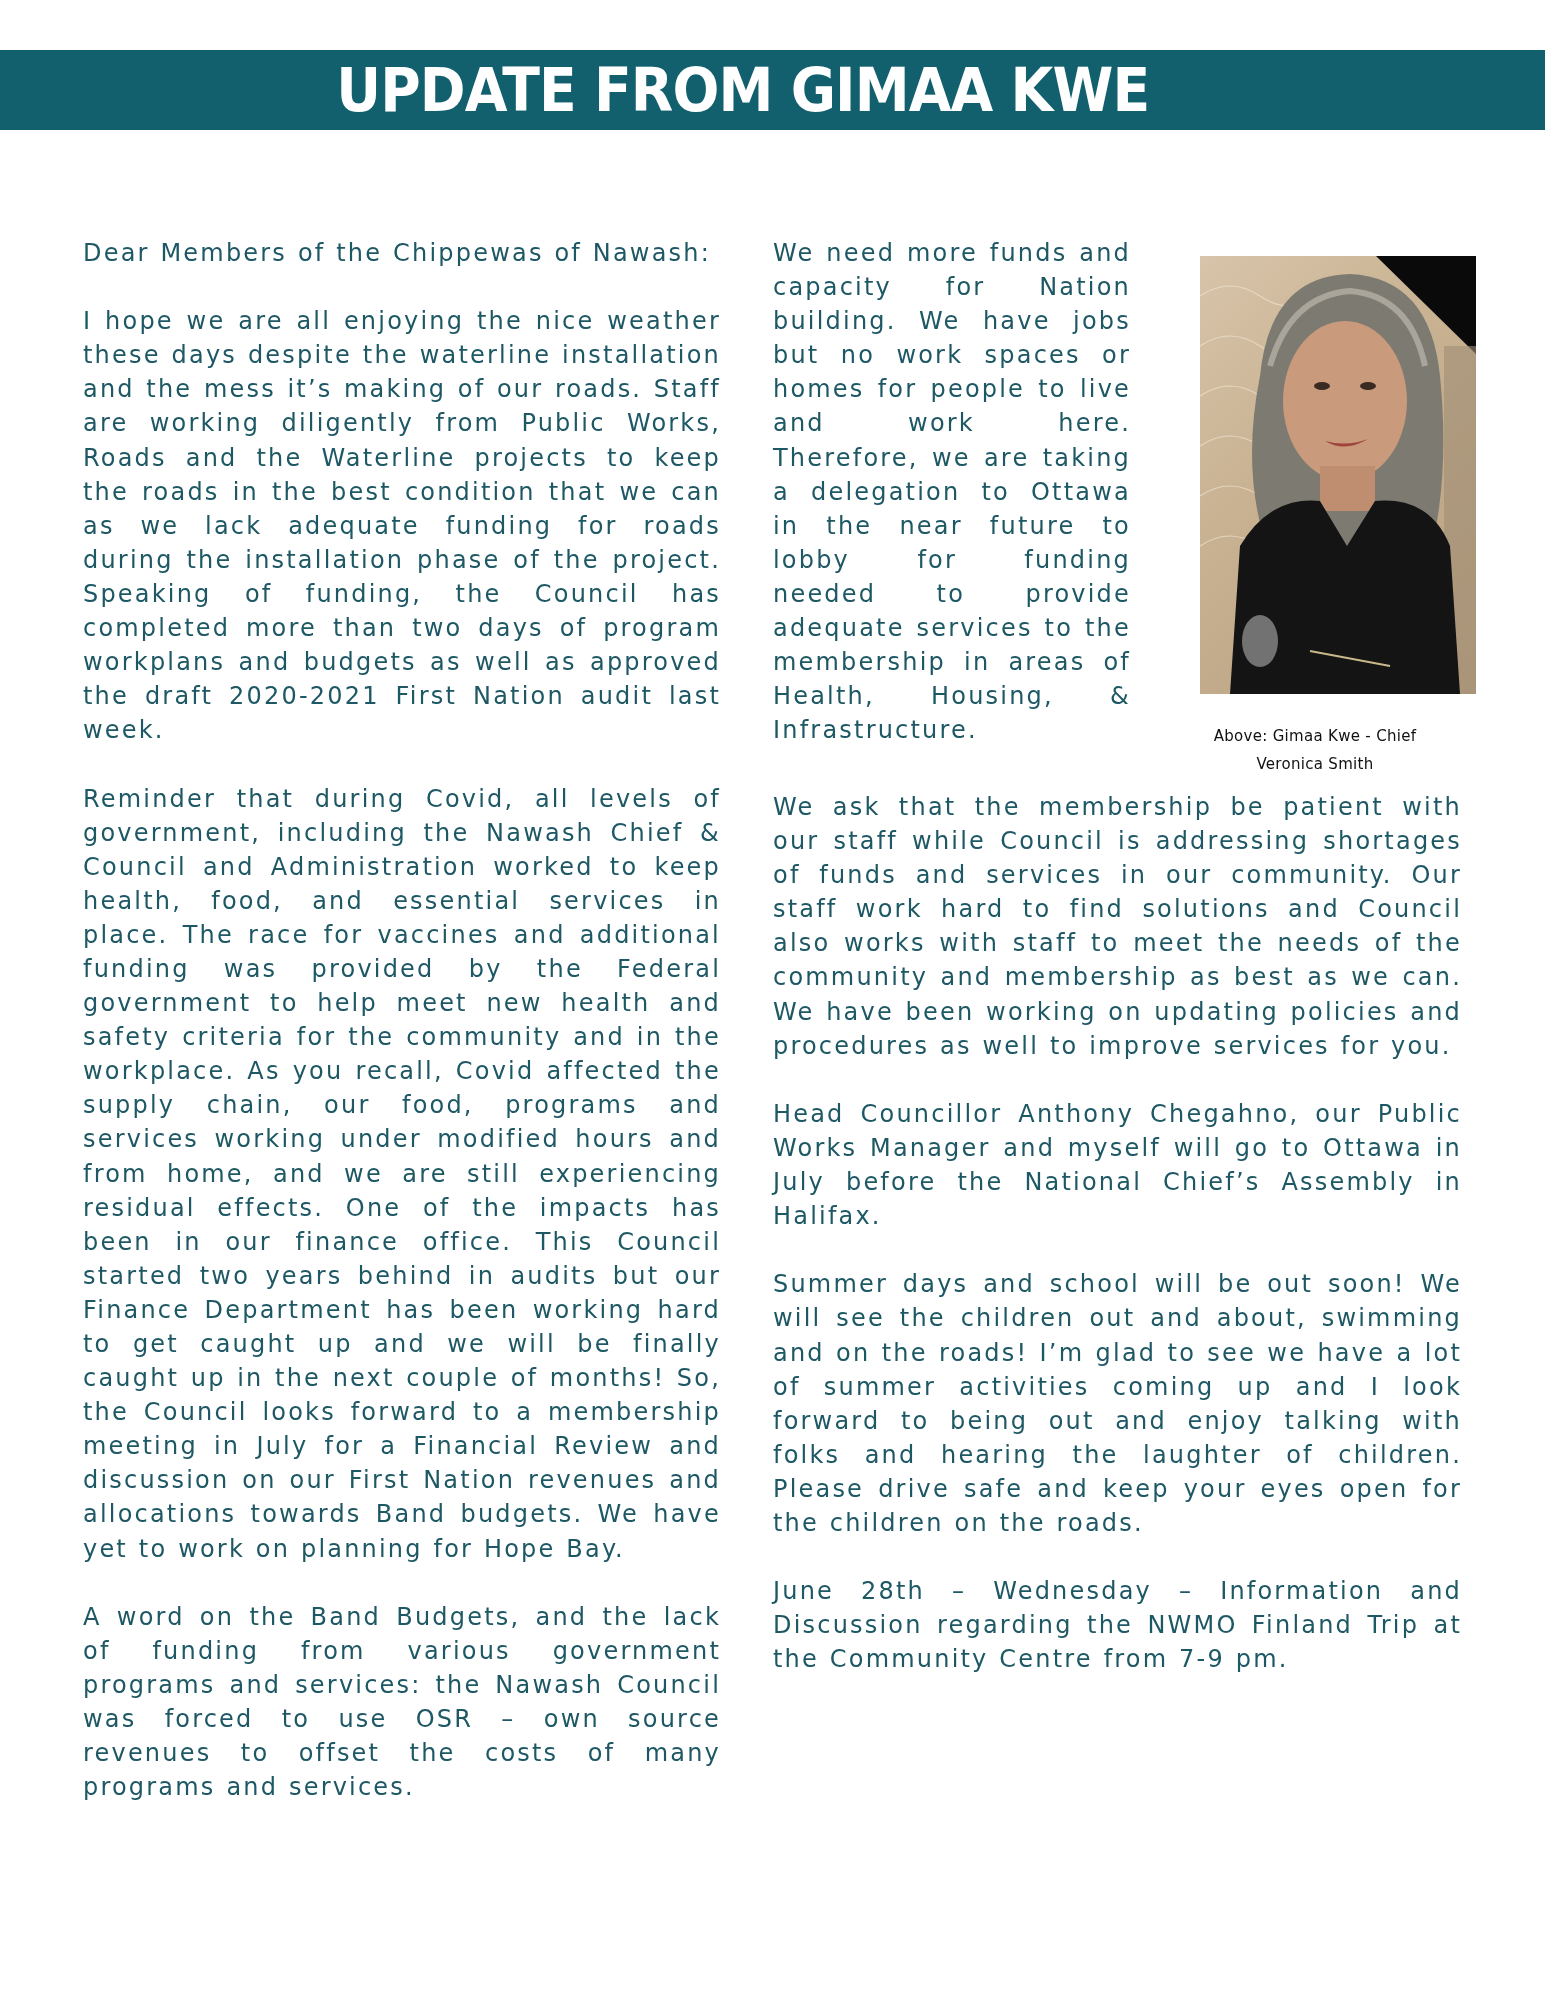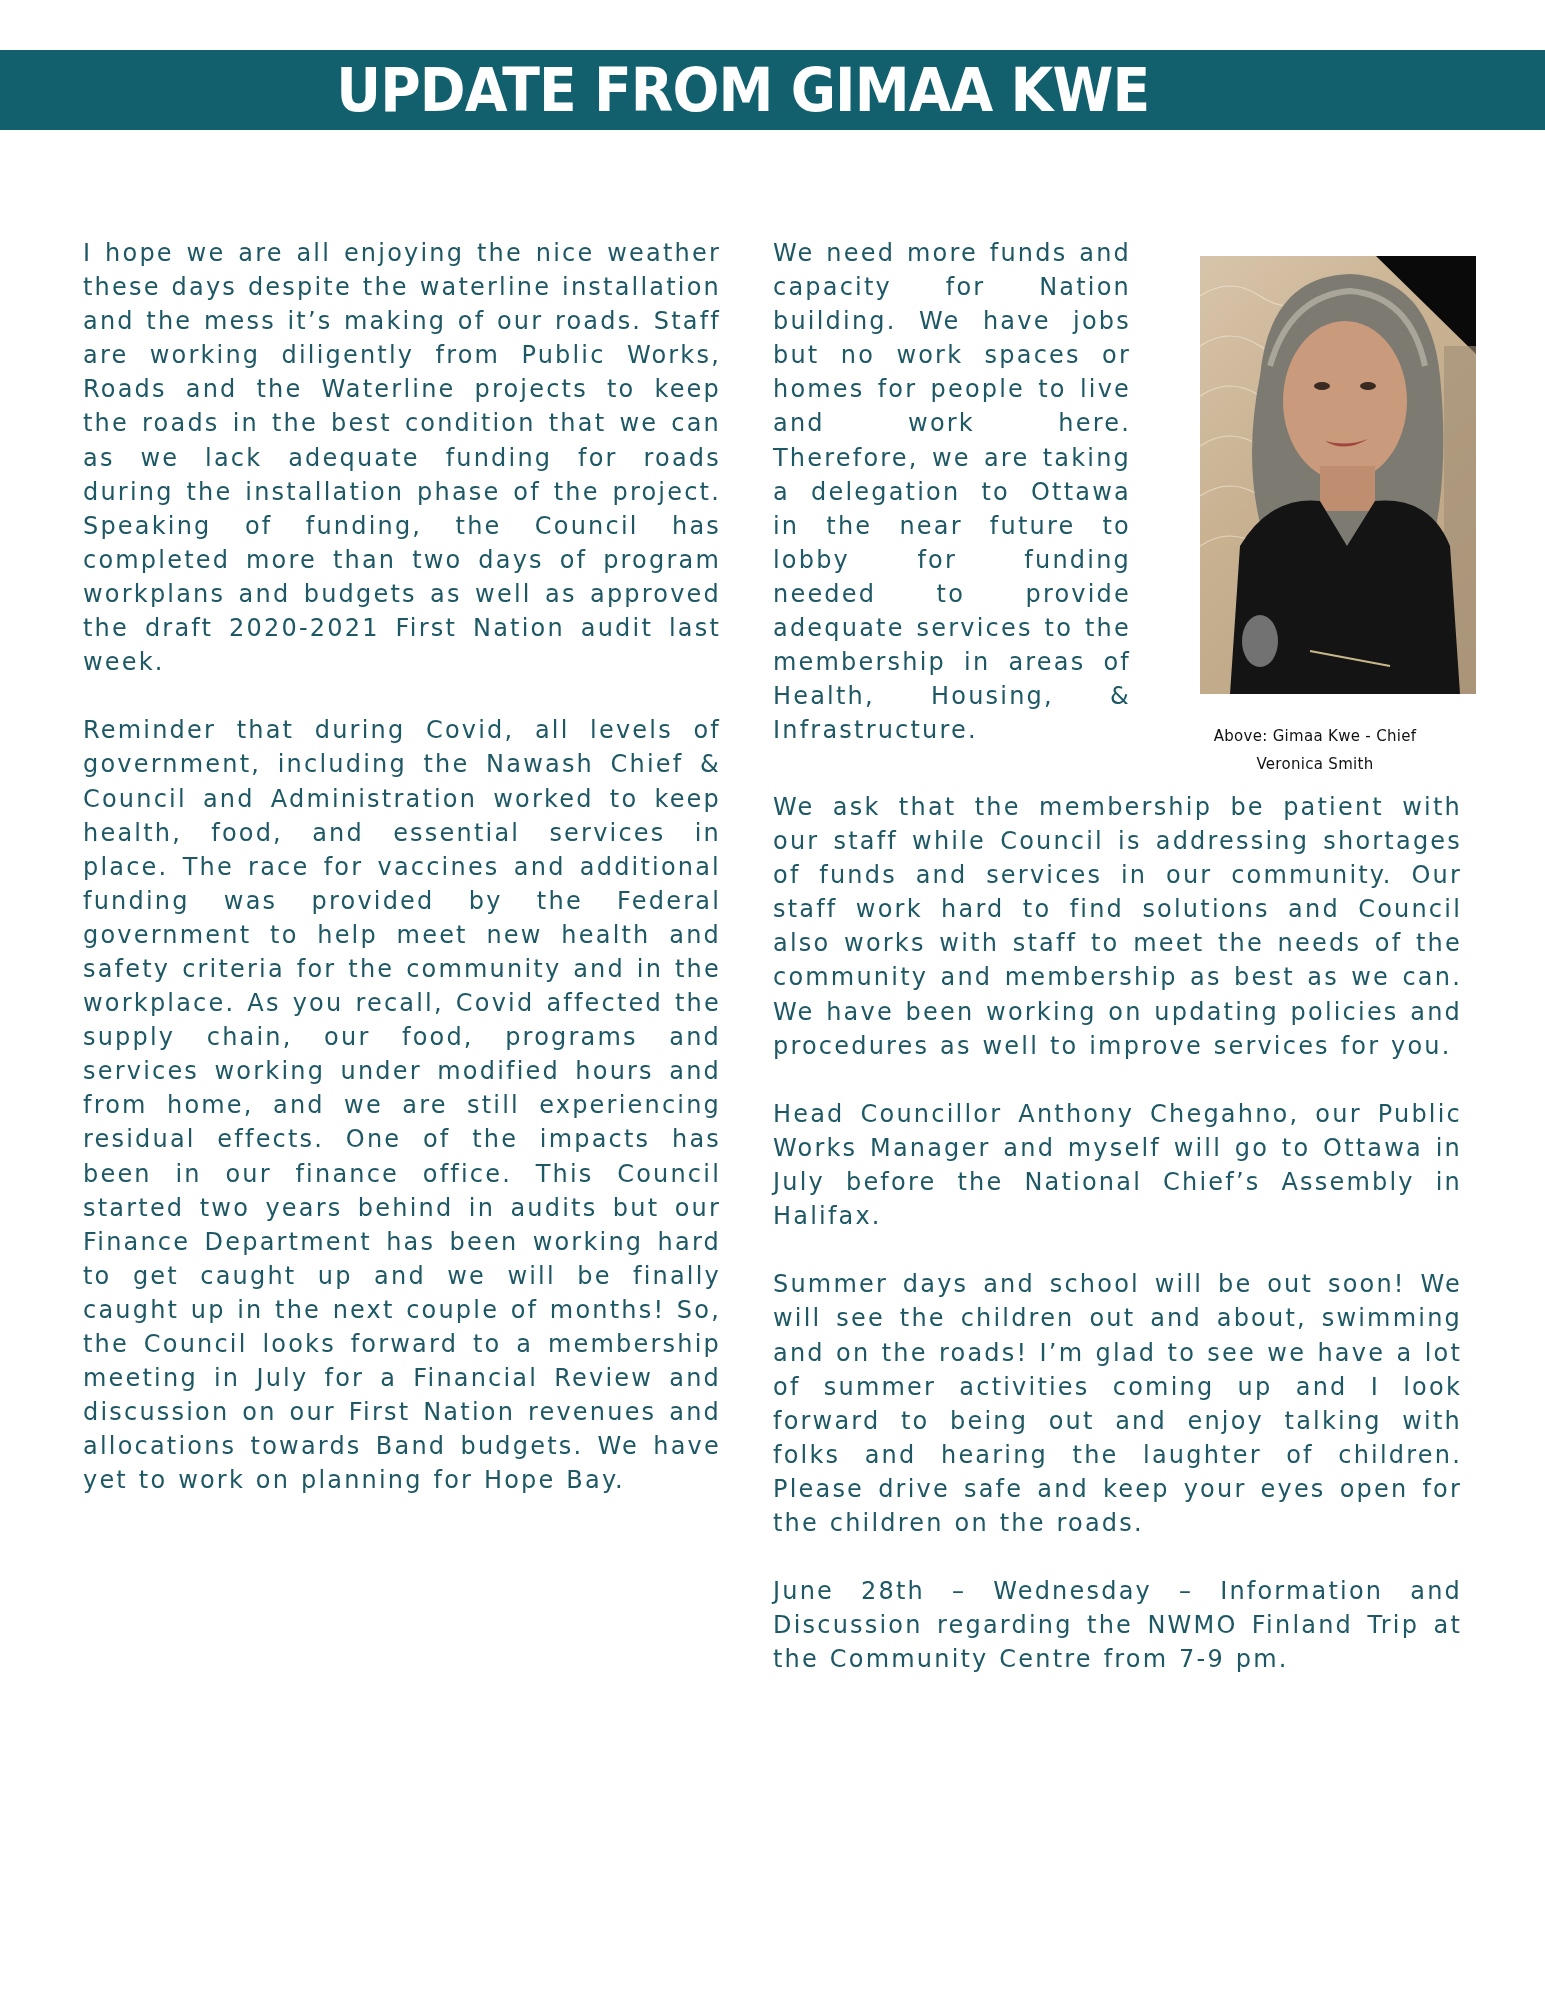--- a/index.html
+++ b/index.html
@@ -86,22 +86,24 @@
     }
   </style>
 </head>
 <body>
 
 <div class="banner">
   <span class="banner-title">UPDATE FROM GIMAA KWE</span>
 </div>
 
 <div class="col-left text">
+  <p>Dear Members of the Chippewas of Nawash:</p>
   <p>I hope we are all enjoying the nice weather these days despite the waterline installation and the mess it’s making of our roads.  Staff are working diligently from Public Works, Roads and the Waterline projects to keep the roads in the best condition that we can as we lack adequate funding for roads during the installation phase of the project. Speaking of funding, the Council has completed more than two days of program workplans and budgets as well as approved the draft 2020-2021 First Nation audit last week.</p>
   <p>Reminder that during Covid, all levels of government, including the Nawash Chief &amp; Council and Administration worked to keep health, food, and essential services in place. The race for vaccines and additional funding was provided by the Federal government to help meet new health and safety criteria for the community and in the workplace.   As you recall, Covid affected the supply chain, our food, programs and services working under modified hours and from home, and we are still experiencing residual effects.  One of the impacts has been in our finance office.    This Council started two years behind in audits but our Finance Department has been working hard to get caught up and we will be finally caught up in the next couple of months!  So, the Council looks forward to a membership meeting in July for a Financial Review and discussion on our First Nation revenues and allocations towards Band budgets.  We have yet to work on planning for Hope Bay.</p>
+  <p>A word on the Band Budgets, and the lack of funding from various government programs and services:  the Nawash Council was forced to use OSR – own source revenues to offset the costs of many programs and services.</p>
 </div>
 
 <div class="col-right-top text">
   <p>We need more funds and capacity for Nation building. We have jobs but no work spaces or homes for people to live and work here. Therefore, we are taking a delegation to Ottawa in the near future to lobby for funding needed to provide adequate services to the membership in areas of Health, Housing, &amp; Infrastructure.</p>
 </div>
 
 <div class="photo">
   <svg width="276" height="438" viewBox="0 0 276 438">
 
     <g stroke="#efe4d2" stroke-width="1.2" fill="none" opacity="0.7">

